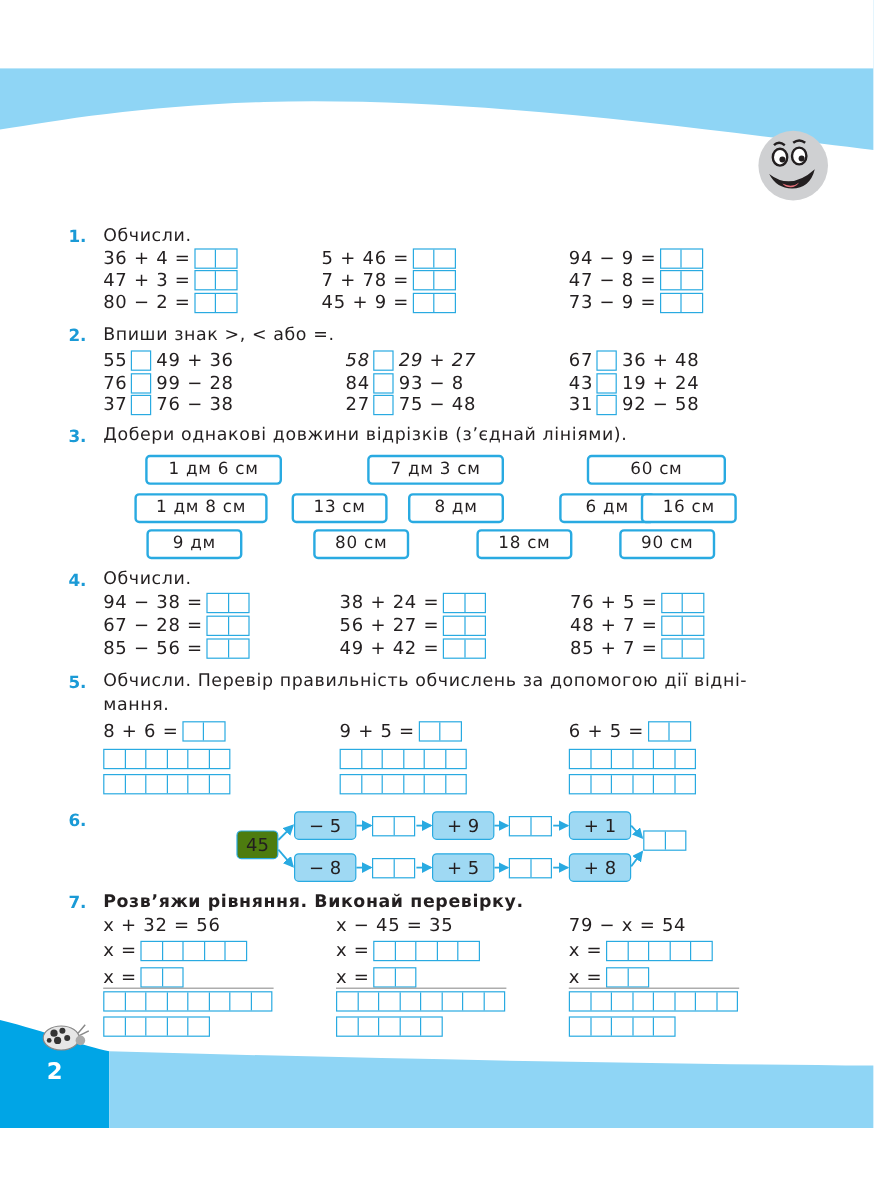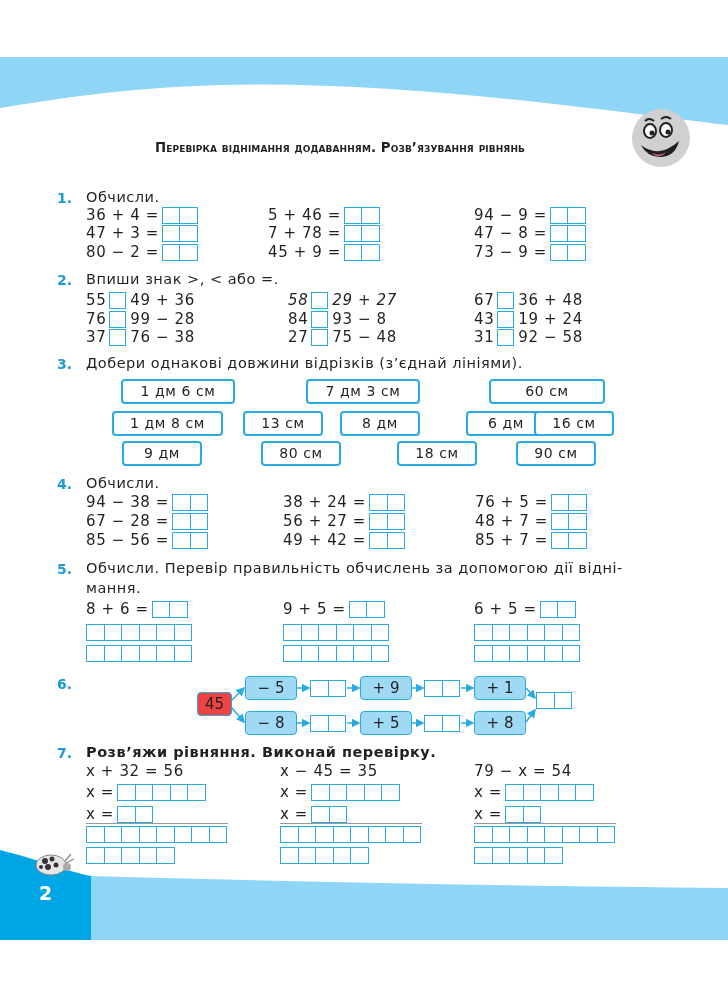--- a/index.html
+++ b/index.html
@@ -20,21 +20,21 @@
   .cells span { display: inline-block; width: 16.5px; height: 15px; border-right: 1.5px solid #29aae1; }
   .cells span:last-child { border-right: none; }
   .sq { display: inline-block; width: 15px; height: 15px; border: 1.5px solid #29aae1; vertical-align: middle; margin: 0 4px 0 3px; }
   .gridrow { position: absolute; display: flex; border: 1.5px solid #29aae1; height: 15px; }
   .gridrow span { width: 16.5px; height: 15px; border-right: 1.5px solid #29aae1; }
   .gridrow span:last-child { border-right: none; }
   .pill { position: absolute; height: 21px; border: 2px solid #29aae1; border-radius: 4px; background: #fff;
           font-size: 14px; text-align: center; line-height: 21px; letter-spacing: 0.6px; box-sizing: content-box; }
   .op { position: absolute; height: 22px; border: 1.5px solid #29aae1; border-radius: 4px; background: #9fd9f3;
         font-size: 15px; text-align: center; line-height: 22px; }
-  .start { position: absolute; height: 22px; border: 1.5px solid #29aae1; border-radius: 4px; background: #ef4444;
+  .start { position: absolute; height: 22px; border: 1.5px solid #29aae1; border-radius: 4px; background: #4d7c0f;
            font-size: 15px; text-align: center; line-height: 22px; }
   .sep { position: absolute; height: 0; border-top: 1.5px solid #999; }
   .flow-svg { position: absolute; left: 0; top: 0; }
 </style>
 </head>
 <body>
 
 <svg class="top-band" width="728" height="125" viewBox="0 0 728 125">
   <path d="M0,0 H728 V125 C600,110 400,80 220,85 C120,88 50,100 0,108 Z" fill="#8fd5f5" transform="translate(0,0)"></path>
   <rect x="0" y="0" width="728" height="57" fill="#ffffff"></rect>
@@ -46,21 +46,20 @@
   <path d="M31 12 q5 -4 10 0" stroke="#231f20" stroke-width="2" fill="none"></path>
   <ellipse cx="20" cy="24" rx="6" ry="7" fill="#fff" stroke="#231f20" stroke-width="2"></ellipse>
   <ellipse cx="36" cy="23" rx="6" ry="7" fill="#fff" stroke="#231f20" stroke-width="2"></ellipse>
   <circle cx="22" cy="26" r="2.5" fill="#231f20"></circle>
   <circle cx="38" cy="25" r="2.5" fill="#231f20"></circle>
   <path d="M11 38 q18 14 38 -4 q-4 16 -19 16 q-13 0 -19 -12 z" fill="#231f20"></path>
   <path d="M22 46 q8 4 14 -1 q-3 4 -7 4 q-5 0 -7 -3z" fill="#e8707a"></path>
 </svg>
 
 <div class="title">
-  <div>Перевірка віднімання додаванням. Розв’язування рівнянь</div>
 </div>
 
 <div class="task-num" style="left:57px; top:190px;">1.</div>
 <div class="task-text" style="left:86px; top:189px;">Обчисли.</div>
 <div id="t1">
     <div class="row" style="left:86px;top:206px;"><span>36 + 4 =</span><span class="cells">
         <span></span>
         <span></span>
       </span></div>
     <div class="row" style="left:86px;top:224px;"><span>47 + 3 =</span><span class="cells">

